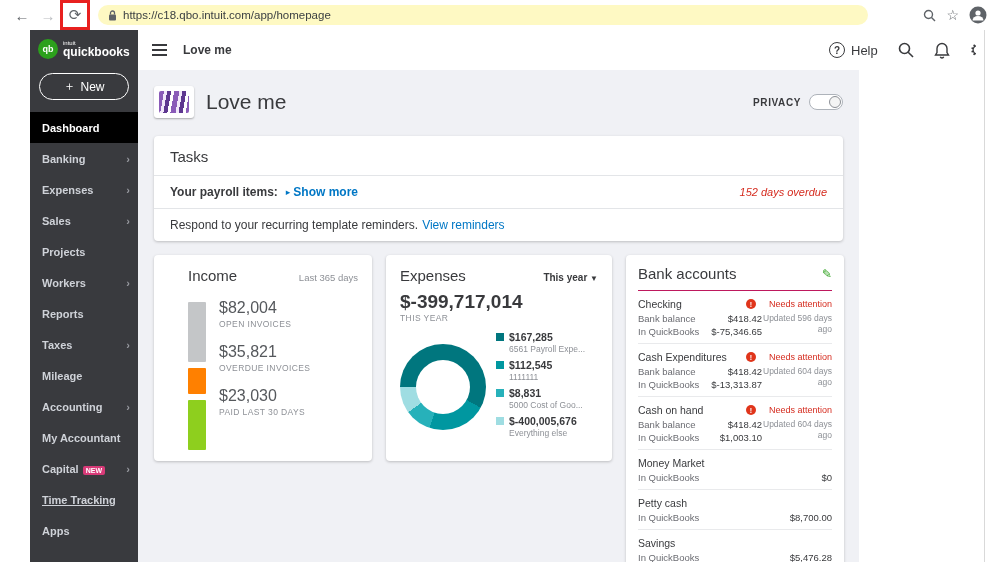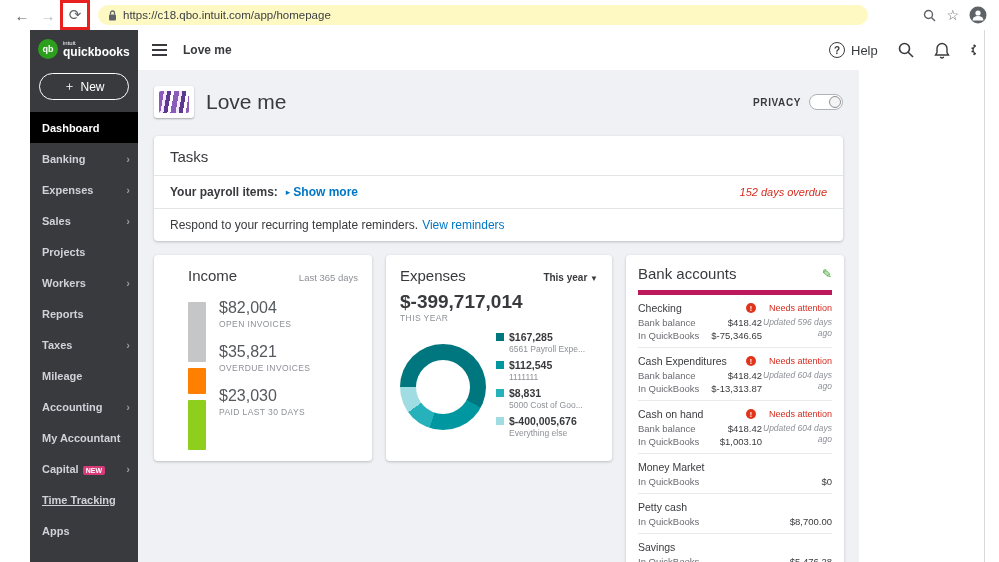--- a/index.html
+++ b/index.html
@@ -115,32 +115,32 @@
   .donut::after { content:""; position:absolute; inset:16px; background:#fff; border-radius:50%; }
   .legend { flex:1; }
   .leg-item { margin-bottom:5px; }
   .leg-top { display:flex; align-items:center; gap:5px; font-size:10.5px; font-weight:700; color:#393a3d; }
   .swatch { width:8px; height:8px; flex:none; }
   .leg-label { font-size:8.5px; color:#8d9096; margin-left:13px; margin-top:1px; }
 
   
   .bank-card { padding:10px 12px 0; }
   .bank-head { display:flex; align-items:center; justify-content:space-between; padding-bottom:8px;
-               border-bottom:5px solid #be185d; }
+               border-bottom:1px solid #be185d; }
   .pencil { color:#2ca01c; font-size:12px; cursor:pointer; }
   .acct { padding:7px 0 6px; border-bottom:1px solid #e9eaec; }
   .acct-top { display:flex; justify-content:space-between; align-items:center; margin-bottom:3px; }
   .acct-name { font-size:10.5px; color:#393a3d; }
   .attn { color:#d52b1e; display:flex; align-items:center; gap:13px; font-size:9px; }
   .bang { width:10px; height:10px; border-radius:50%; background:#e0351b; color:#fff; font-size:7px;
           font-weight:700; display:inline-flex; align-items:center; justify-content:center; }
   .acct-grid { display:flex; font-size:9.5px; }
   .g-labels { width:62px; display:flex; flex-direction:column; gap:2px; color:#6b6c72; }
   .g-amounts { width:62px; display:flex; flex-direction:column; gap:2px; text-align:right; color:#393a3d; }
-  .g-updated { flex:1; text-align:right; font-style:italic; font-size:8.5px; color:#8d9096; line-height:1.3; }
+  .g-updated { flex:1; text-align:right; font-size:8.5px; color:#8d9096; line-height:1.3; }
   .simple-grid { display:flex; justify-content:space-between; font-size:9.5px; color:#6b6c72; margin-top:2px; }
   .simple-amt { color:#393a3d; }
 </style>
 </head>
 <body>
 
 <div class="page">
 
   <div class="chrome">
     <span class="nav-ic">←</span>

